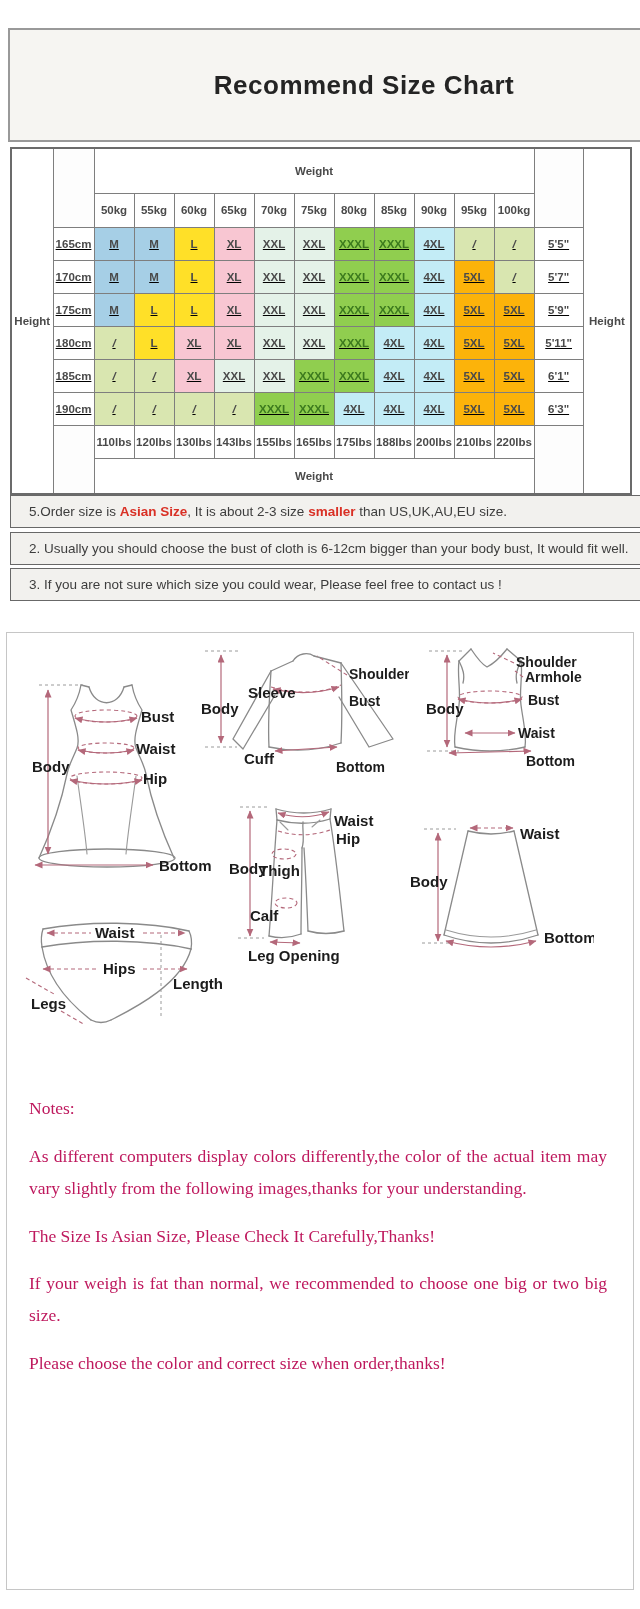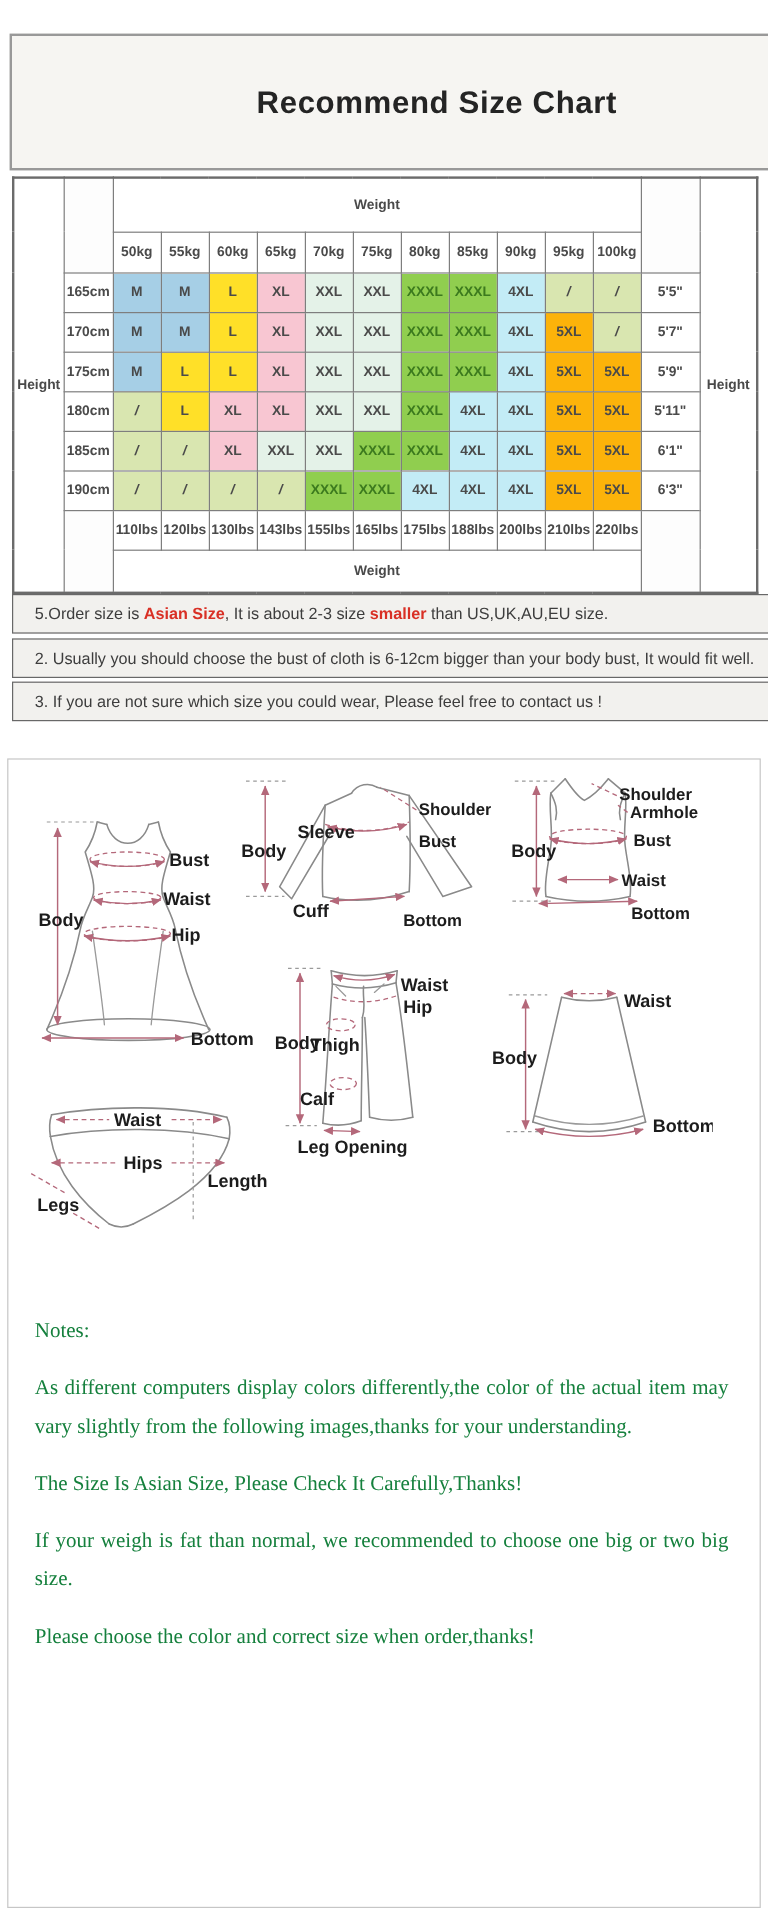--- a/index.html
+++ b/index.html
@@ -7,21 +7,21 @@
         font-family:"Liberation Sans",sans-serif;}
   
   .title-box{position:absolute;left:8px;top:28px;width:620px;height:110px;
     background:#f6f5f2;border:2px solid #999;display:flex;align-items:center;justify-content:center;padding-left:44px;}
   .title-box h1{margin:0;font-size:26px;font-weight:bold;color:#242424;letter-spacing:.5px;}
   
   table.size-table{position:absolute;left:10px;top:147px;border-collapse:collapse;
     table-layout:fixed;width:620px;border:2px solid #6b6b6b;background:#fff;}
   table.size-table td{border:1px solid #7e7e7e;text-align:center;vertical-align:middle;
     font-size:11.5px;font-weight:bold;color:#4a4a4a;padding:0;overflow:hidden;}
-  tr.r-head{height:45px;} tr.r-kg{height:34px;} tr.r-size{height:33px;}
+  tr.r-head{height:45px;} tr.r-kg{height:34px;} tr.r-size{height:33px;text-decoration:underline;}
   tr.r-lbs{height:33px;} tr.r-wfoot{height:36px;}
   td.whead{font-size:13.5px;color:#333;}
   td.hlabel{font-size:13px;color:#333;}
   td.blank{background:#fdfdfd;}
   td.kg,td.lbs{color:#4c4c4c;}
   td.size.slash{font-style:italic;}
   
   .note-row{position:absolute;left:10px;width:618px;height:31px;background:#f2f1ee;
     border:1px solid #686868;font-size:13.5px;color:#3d3d3d;line-height:31px;
     padding-left:18px;white-space:nowrap;}
@@ -34,21 +34,21 @@
   .ol{fill:none;stroke:#8a8a8a;stroke-width:1.3;stroke-linecap:round;stroke-linejoin:round;}
   .ol2{fill:none;stroke:#9a9a9a;stroke-width:1.1;stroke-linecap:round;}
   .ms{fill:none;stroke:#b4687a;stroke-width:1.2;}
   .md{fill:none;stroke:#b4687a;stroke-width:1.1;stroke-dasharray:4 3;}
   .gd{fill:none;stroke:#9a9a9a;stroke-width:1;stroke-dasharray:3 3;}
   text.lbl{font-family:"Liberation Sans",sans-serif;font-weight:bold;font-size:15px;fill:#1c1c1c;}
   text.lbl.sm{font-size:14px;}
   
   .notes-text{position:absolute;left:22px;right:26px;top:460px;}
   .notes-text p{margin:0 0 16px;font-family:"Liberation Serif",serif;font-size:17.5px;
-    line-height:1.82;color:#15803d;text-align:justify;}
+    line-height:1.82;color:#be185d;text-align:justify;}
   .notes-text p.head{text-align:left;}
 </style>
 </head>
 <body>
 
 <div class="page">
 
   <div class="title-box">
     <h1>Recommend Size Chart</h1>
   </div>

